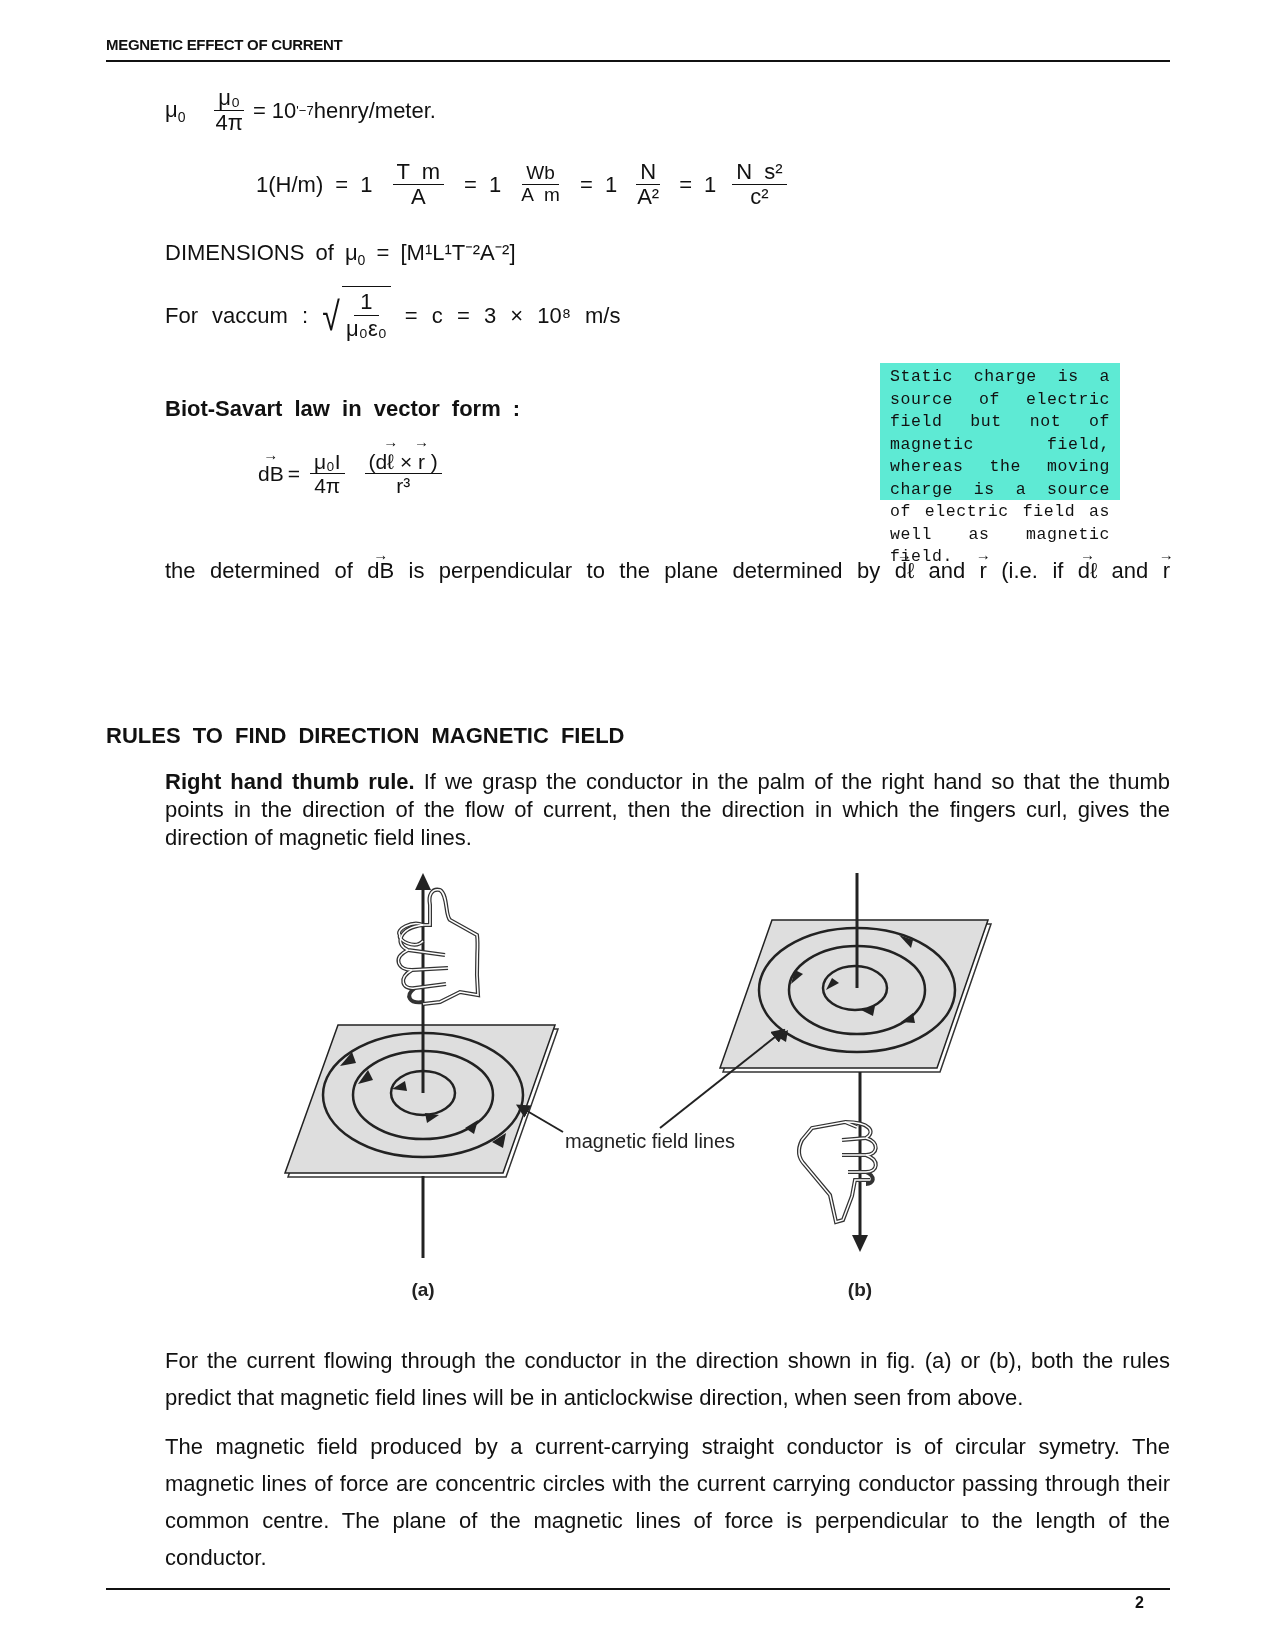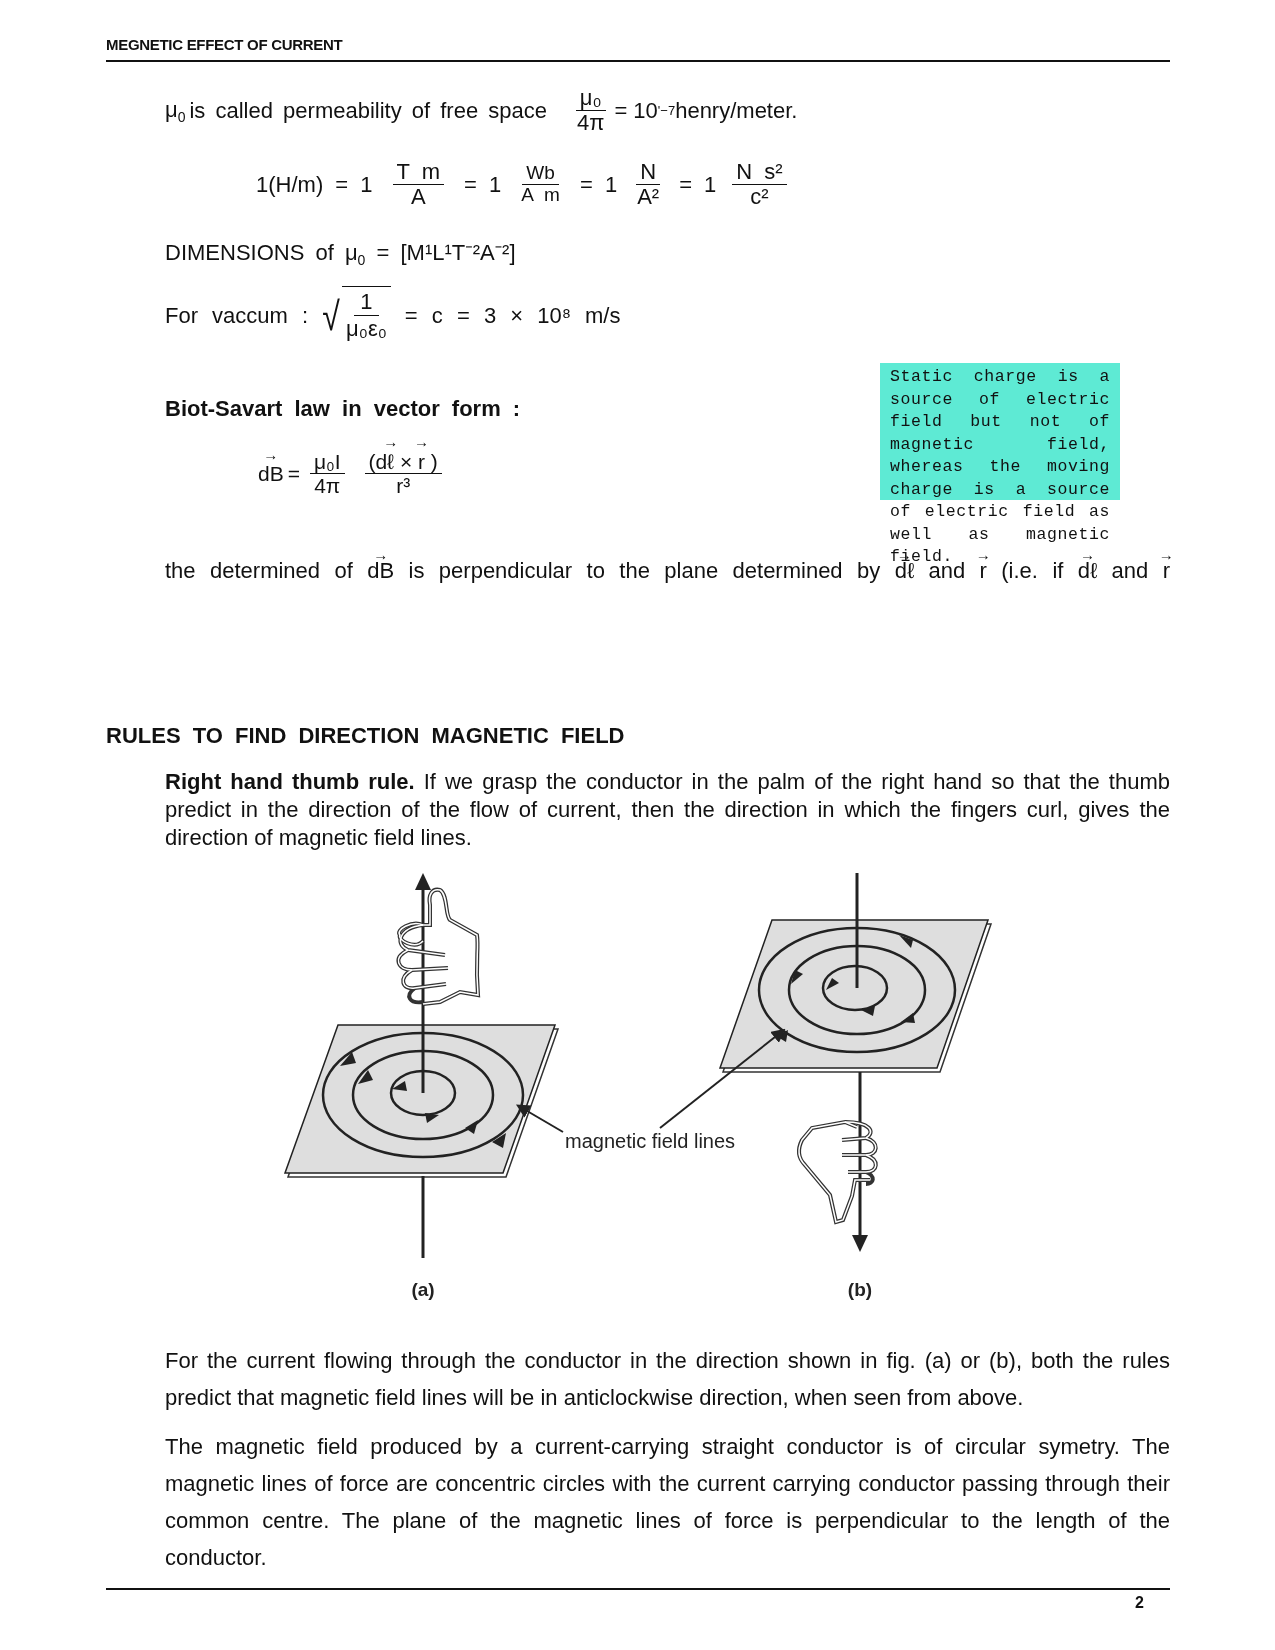--- a/index.html
+++ b/index.html
@@ -27,21 +27,20 @@
   svg text { font-family:"Liberation Sans", sans-serif; }
 </style>
 </head>
 <body>
 
 <div class="abs hdr">MEGNETIC EFFECT OF CURRENT</div>
 <div class="abs rule" style="top:60px;"></div>
 
 <div class="abs t22" style="left:165px; top:86px; display:flex; align-items:center;">
   <span><span>μ</span><span class="sub">0</span></span>
-  <span style="margin-left:4px; word-spacing:4px;"> is called permeability of free space</span>
   <span class="frac" style="margin-left:26px;">
     <span class="num">μ₀</span>
     <span class="den">4π</span>
   </span>
   <span>= 10</span>
     <span class="sup">'−7</span>
   <span> henry/meter.</span>
 </div>
 
 <div class="abs t22" style="left:256px; top:160px; display:flex; align-items:center; word-spacing:6px;">
@@ -100,21 +99,21 @@
 
 <div class="abs sidenote">Static charge is a source of electric field but not of magnetic field, whereas the moving charge is a source of electric field as well as magnetic field.</div>
 
 <div class="abs para" style="top:548px; line-height:46px; word-spacing:4px;">
   <p style="text-align-last:justify;"><span>the determined of </span><span class="vec">dB</span><span> is perpendicular to the plane determined by </span><span class="vec">dℓ</span><span> and </span><span class="vec">r</span><span> (i.e. if </span><span class="vec">dℓ</span><span> and </span><span class="vec">r</span></p>
 </div>
 
 <div class="abs" style="left:106px; top:723px; font-size:22px; font-weight:bold; word-spacing:6px;">RULES TO FIND DIRECTION MAGNETIC FIELD</div>
 
 <div class="abs para" style="top:768px; line-height:28px;">
-  <p><b>Right hand thumb rule.</b><span> If we grasp the conductor in the palm of the right hand so that the thumb predict in the direction of the flow of current, then the direction in which the fingers curl, gives the direction of magnetic field lines.</span></p>
+  <p><b>Right hand thumb rule.</b><span> If we grasp the conductor in the palm of the right hand so that the thumb points in the direction of the flow of current, then the direction in which the fingers curl, gives the direction of magnetic field lines.</span></p>
 </div>
 
 <svg class="abs" style="left:0; top:0;" width="1275" height="1650">
   <defs>
     <marker id="ah" viewBox="0 0 10 10" refX="5" refY="5" markerWidth="7" markerHeight="7" orient="auto">
       <path d="M0,0 L10,5 L0,10 z" fill="#222"></path>
     </marker>
   </defs>
 
   <g>

